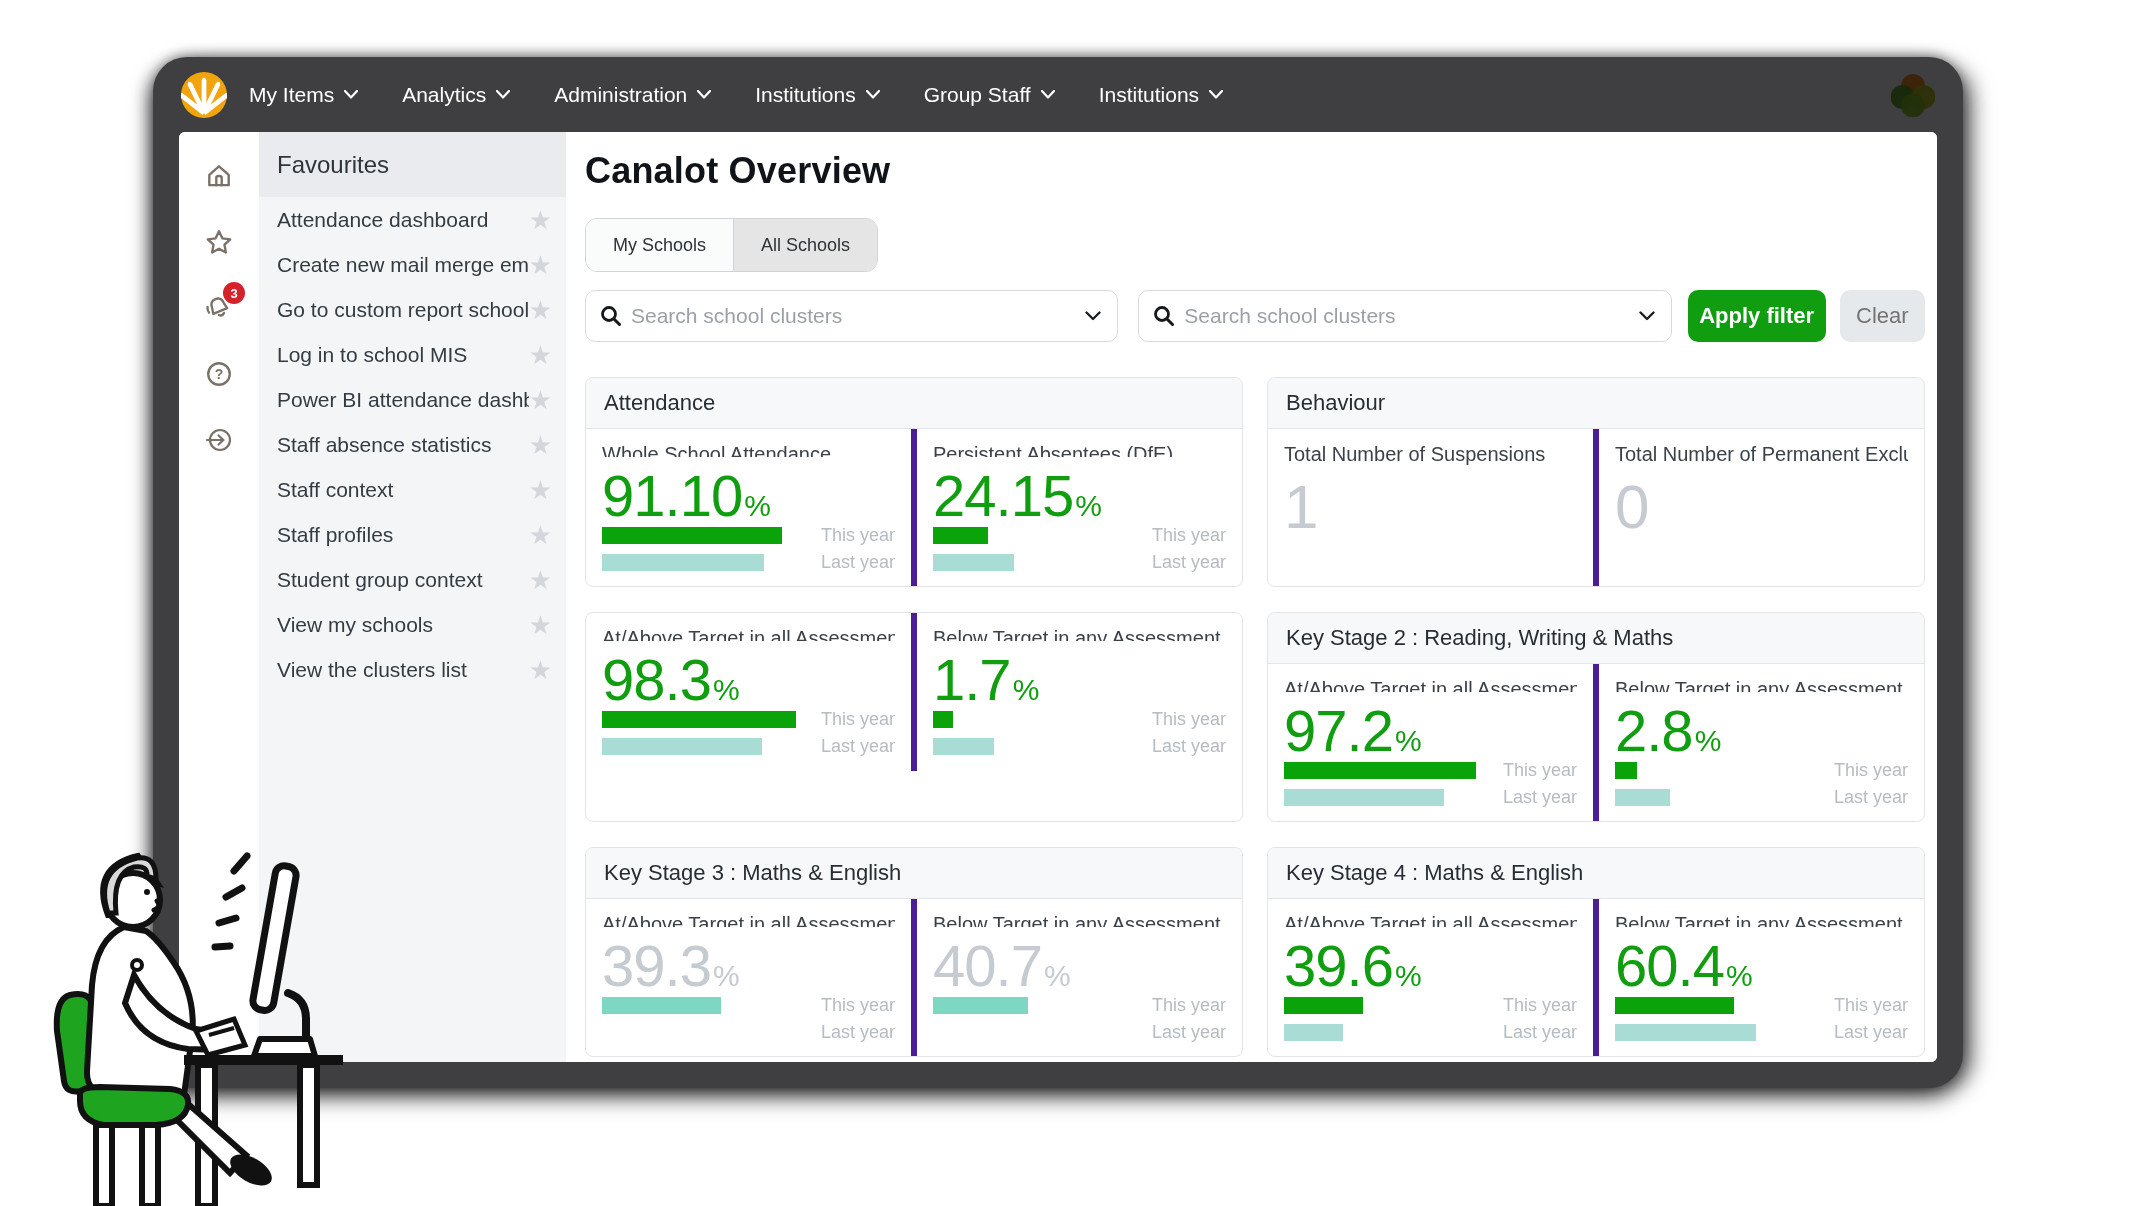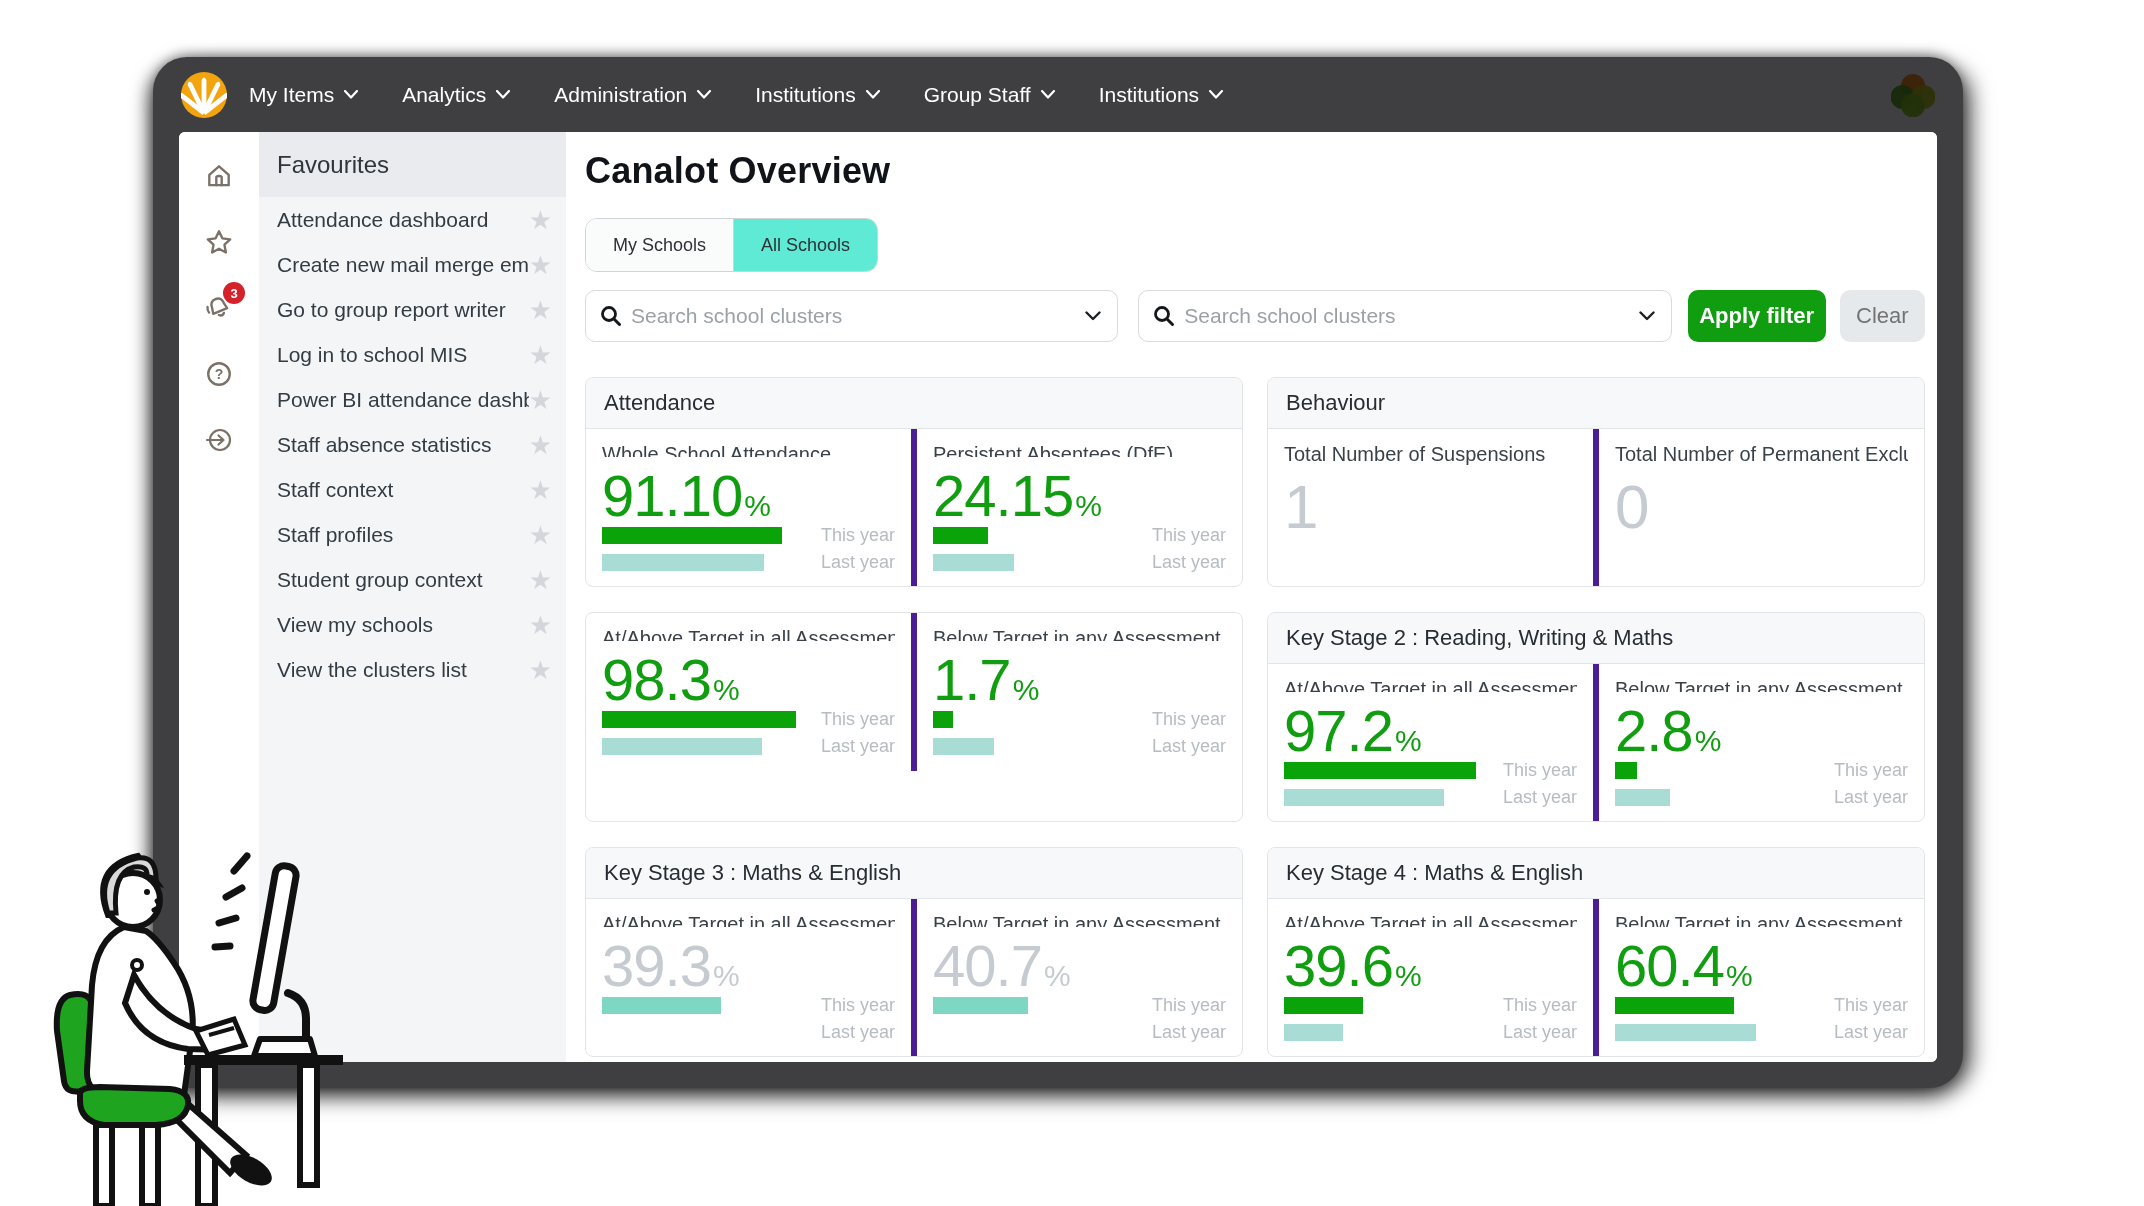--- a/index.html
+++ b/index.html
@@ -47,21 +47,21 @@
 
   
   .main { flex:1; background:#fff; padding:18px 12px 0 19px; overflow:hidden; }
   .page-title { font-size:36px; font-weight:600; color:#101418; letter-spacing:.2px; }
 
   .tabs { margin-top:26px; display:inline-flex; height:54px; border:1px solid #d0d4d8;
           border-radius:12px; overflow:hidden; }
   .tab { display:flex; align-items:center; padding:0 27px; font-size:18px; color:#2c3237;
          cursor:pointer; }
   .tab.seg-1 { background:#fafbfb; border-right:1px solid #d0d4d8; }
-  .tab.seg-2 { background:#5eead4; }
+  .tab.seg-2 { background:#e5e5e5; }
 
   .filters { margin-top:18px; display:flex; align-items:center; }
   .search-select { height:52px; background:#fff; border:1px solid #d8dbde; border-radius:10px;
                    display:flex; align-items:center; padding:0 16px 0 14px; cursor:pointer; }
   .search-select .ph { font-size:21px; color:#9ba1a7; flex:1; margin-left:9px; white-space:nowrap;
                        overflow:hidden; }
   .ss-1 { width:537px; margin-right:20px; }
   .ss-2 { width:537px; margin-right:16px; }
   .btn { height:52px; border-radius:10px; display:flex; align-items:center; justify-content:center;
          font-size:22px; cursor:pointer; white-space:nowrap; }
@@ -215,21 +215,21 @@
         <div class="sidebar-header">Favourites</div>
         <div class="fav-item">
           <span class="fav-label">Attendance dashboard</span>
           <span class="fav-star">★</span>
         </div>
         <div class="fav-item">
           <span class="fav-label">Create new mail merge email</span>
           <span class="fav-star">★</span>
         </div>
         <div class="fav-item">
-          <span class="fav-label">Go to group report writer</span>
+          <span class="fav-label">Go to custom report school</span>
           <span class="fav-star">★</span>
         </div>
         <div class="fav-item">
           <span class="fav-label">Log in to school MIS</span>
           <span class="fav-star">★</span>
         </div>
         <div class="fav-item">
           <span class="fav-label">Power BI attendance dashboard</span>
           <span class="fav-star">★</span>
         </div>

